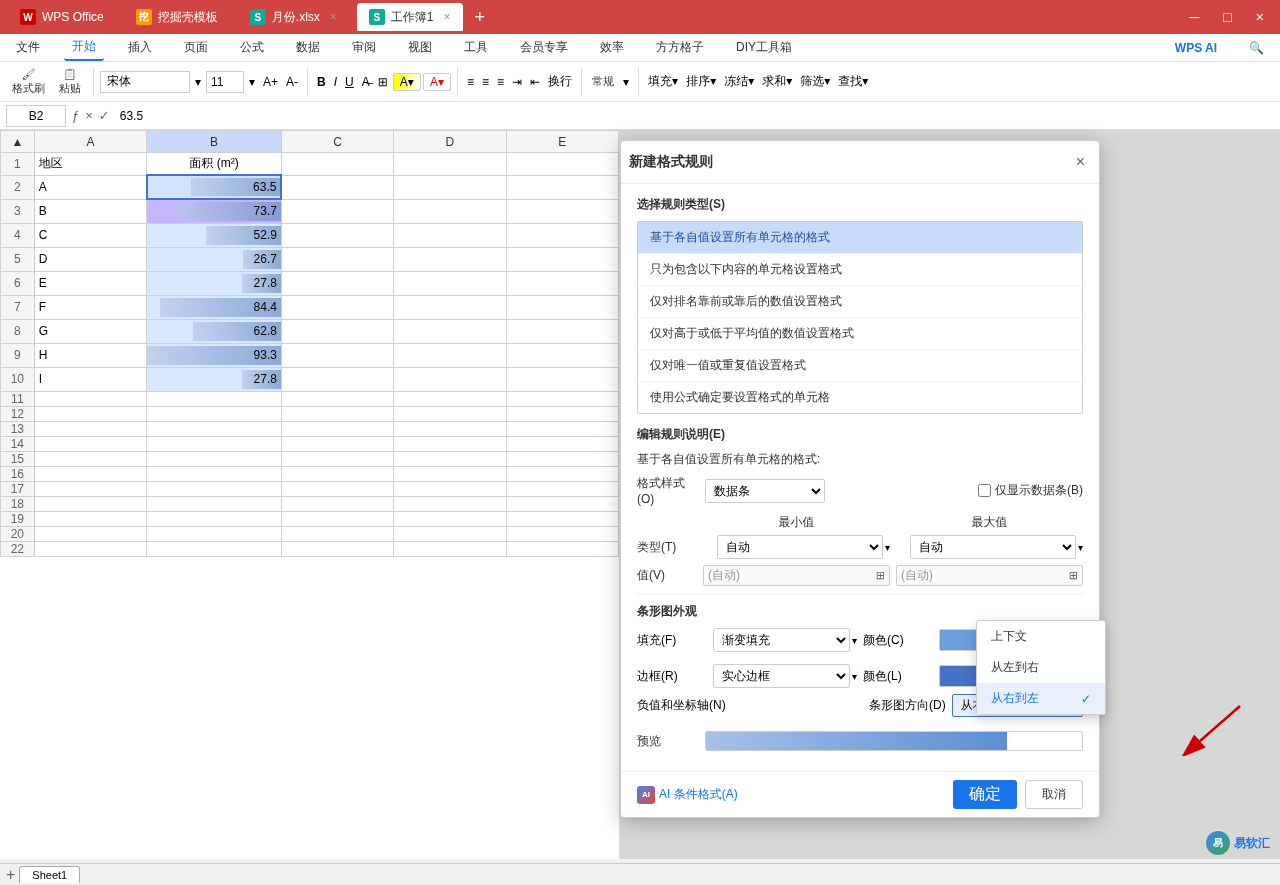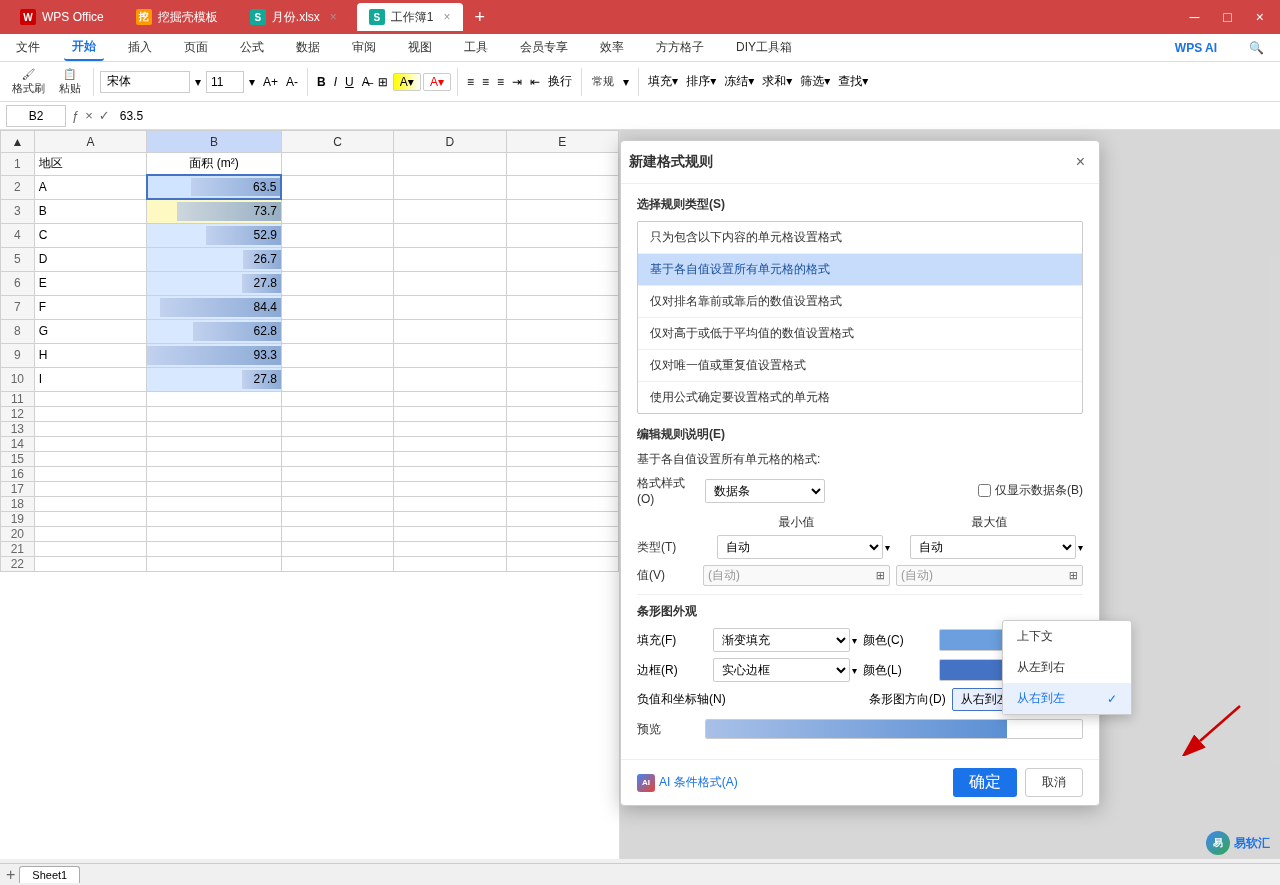--- a/index.html
+++ b/index.html
@@ -68,21 +68,21 @@
       padding: 0 8px;
       gap: 16px;
     }
     .menu-item {
       padding: 4px 8px;
       font-size: 12px;
       cursor: pointer;
       color: #333;
       border-radius: 3px;
     }
-    .menu-item.active { color: #1a73e8; border-bottom: 2px solid #1a73e8; font-weight: bold; }
+    .menu-item.active { color: #1a73e8; border-bottom: 2px solid #1a73e8; font-weight: normal; }
 
     
     #toolbar {
       display: flex;
       align-items: center;
       height: 40px;
       background: #fff;
       border-bottom: 1px solid #ddd;
       padding: 0 6px;
       gap: 2px;
@@ -411,21 +411,21 @@
       border-radius: 3px;
       padding: 4px 16px;
       font-size: 12px;
       cursor: pointer;
     }
 
     
     #direction-dropdown {
       position: absolute;
       top: 490px;
-      left: 382px;
+      left: 356px;
       width: 130px;
       background: #fff;
       border: 1px solid #ccc;
       border-radius: 3px;
       box-shadow: 0 4px 12px rgba(0,0,0,0.2);
       z-index: 100;
     }
     .dropdown-item {
       padding: 7px 14px;
       font-size: 12px;
@@ -621,21 +621,21 @@
             <span class="cell-text">63.5</span>
           </td>
           <td></td>
           <td></td>
           <td></td>
         </tr>
 
         <tr>
           <td class="row-header">3</td>
           <td style="padding:2px 4px">B</td>
-          <td class="cell-data" style="background:#fef9c3">
+          <td class="cell-data" style="background:#c4b5fd">
             <div class="bar-fill" style="width:78%"></div>
             <span class="cell-text">73.7</span>
           </td>
           <td></td>
           <td></td>
           <td></td>
         </tr>
 
         <tr>
           <td class="row-header">4</td>
@@ -794,28 +794,20 @@
           </tr>
         <tr>
             <td class="row-header">20</td>
             <td></td>
             <td></td>
             <td></td>
             <td></td>
             <td></td>
           </tr>
         <tr>
-            <td class="row-header">21</td>
-            <td></td>
-            <td></td>
-            <td></td>
-            <td></td>
-            <td></td>
-          </tr>
-        <tr>
             <td class="row-header">22</td>
             <td></td>
             <td></td>
             <td></td>
             <td></td>
             <td></td>
           </tr>
       </tbody>
     </table>
   </div>
@@ -826,22 +818,22 @@
       <div id="dialog">
 
         <div class="dialog-title-bar">
           <span class="dialog-title">新建格式规则</span>
           <span class="dialog-close">×</span>
         </div>
 
         <div class="dialog-section">
           <div class="dialog-section-label">选择规则类型(S)</div>
           <div class="rule-list">
+            <div class="rule-item selected">基于各自值设置所有单元格的格式</div>
             <div class="rule-item">只为包含以下内容的单元格设置格式</div>
-            <div class="rule-item selected">基于各自值设置所有单元格的格式</div>
             <div class="rule-item">仅对排名靠前或靠后的数值设置格式</div>
             <div class="rule-item">仅对高于或低于平均值的数值设置格式</div>
             <div class="rule-item">仅对唯一值或重复值设置格式</div>
             <div class="rule-item">使用公式确定要设置格式的单元格</div>
           </div>
         </div>
 
         <div class="dialog-section" style="padding-top:0">
           <div class="dialog-section-label">编辑规则说明(E)</div>
           <div class="edit-desc">基于各自值设置所有单元格的格式:</div>
@@ -888,21 +880,21 @@
             </div>
             <div style="display:flex;align-items:center;border:1px solid #ccc;border-radius:2px;padding:1px 4px;background:#f9f9f9">
               <span style="font-size:12px;color:#999;flex:1">(自动)</span>
               <span style="font-size:11px;color:#666">⊞</span>
             </div>
           </div>
 
           <div class="bar-style-section">
             <div class="bar-style-title">条形图外观</div>
 
-            <div style="display:grid;grid-template-columns:70px 1fr 70px 1fr;gap:6px;align-items:center;margin-bottom:6px;font-size:12px">
+            <div style="display:grid;grid-template-columns:70px 1fr 70px 1fr;gap:6px;align-items:center;margin-bottom:12px;font-size:12px">
               <span>填充(F)</span>
               <div style="display:flex;align-items:center;gap:2px">
                 <select class="form-select" style="flex:1;font-size:12px">
                   <option>渐变填充</option>
                 </select>
                 <span style="font-size:10px">▾</span>
               </div>
               <span>颜色(C)</span>
               <div class="color-row">
                 <div class="color-swatch" style="background:#6b9fde;width:80px"></div>
@@ -918,21 +910,21 @@
                 </select>
                 <span style="font-size:10px">▾</span>
               </div>
               <span>颜色(L)</span>
               <div class="color-row">
                 <div class="color-swatch" style="background:#4472c4;width:80px"></div>
                 <span class="color-dropdown-btn">▾</span>
               </div>
             </div>
 
-            <div style="display:grid;grid-template-columns:auto 1fr auto 1fr;gap:6px;align-items:center;margin-bottom:8px;font-size:12px">
+            <div style="display:grid;grid-template-columns:auto 1fr auto 1fr;gap:6px;align-items:center;margin-bottom:14px;font-size:12px">
               <span>负值和坐标轴(N)</span>
               <span></span>
               <span>条形图方向(D)</span>
               <div style="display:flex;align-items:center;gap:2px;position:relative">
                 <div style="border:1px solid #4472c4;border-radius:2px;padding:2px 8px;background:#e8f0ff;font-size:12px;flex:1;display:flex;justify-content:space-between;align-items:center;cursor:pointer">
                   <span>从右到左</span>
                   <span>▲</span>
                 </div>
               </div>
             </div>

